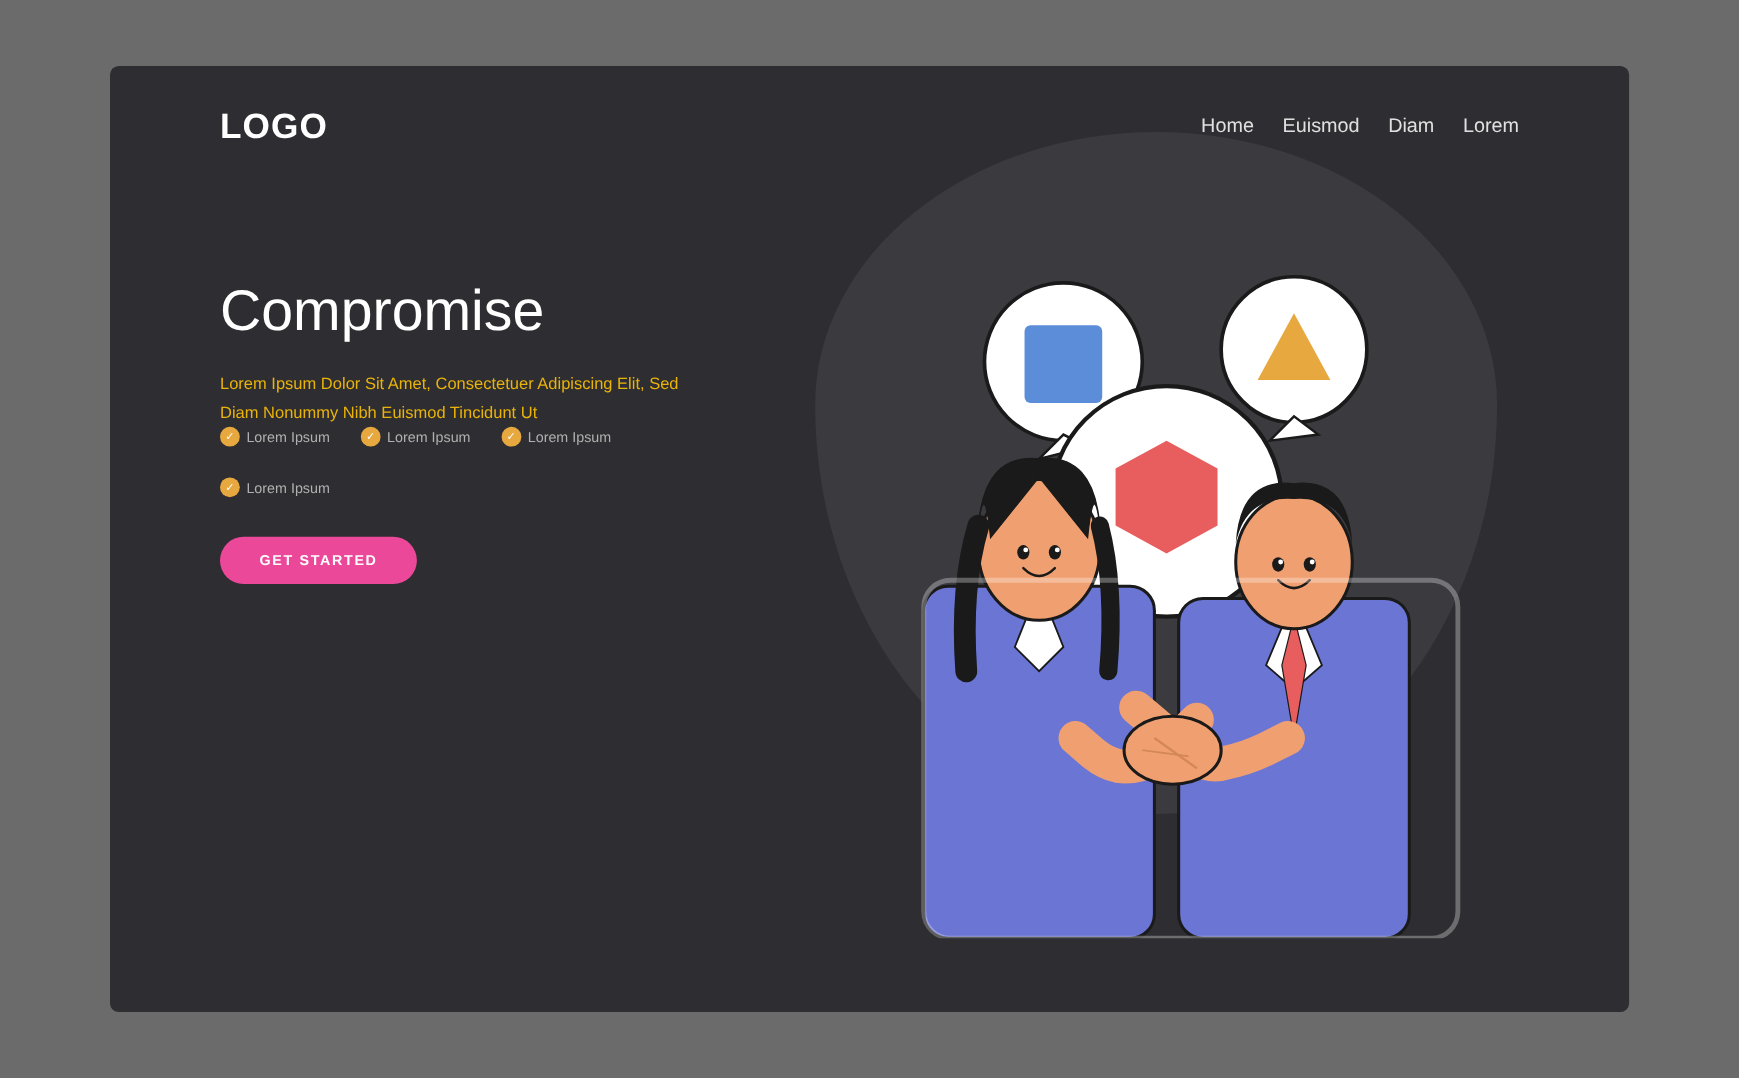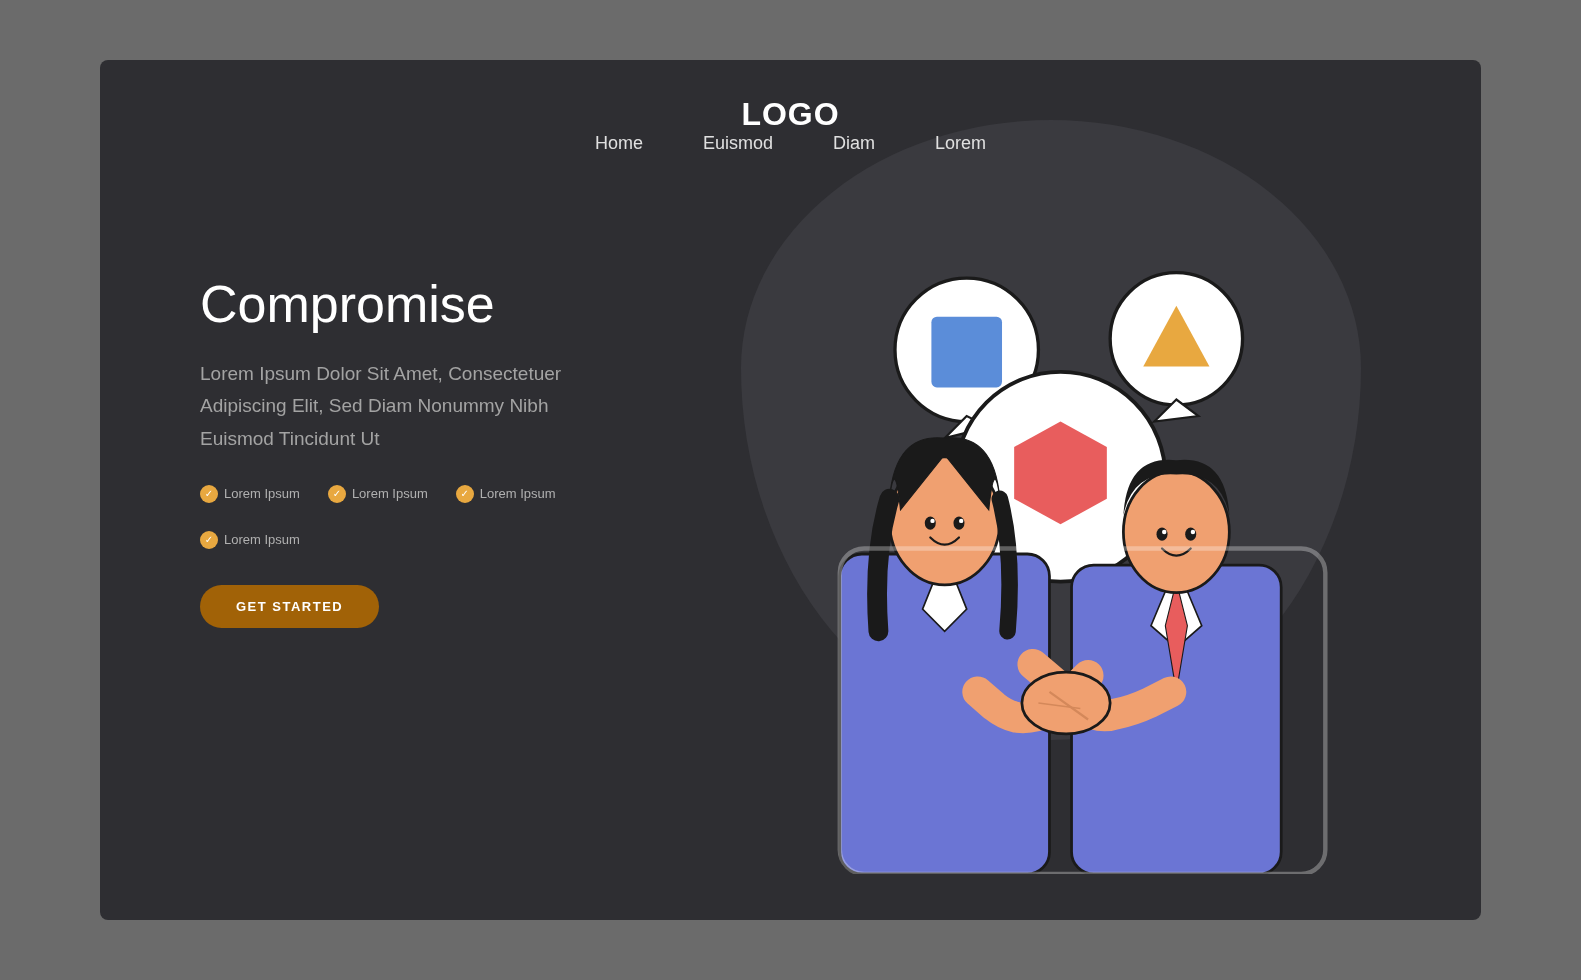--- a/index.html
+++ b/index.html
@@ -31,31 +31,30 @@
       z-index: 0;
     }
     
     .header {
       position: relative;
       z-index: 10;
       display: flex;
       align-items: center;
       justify-content: space-between;
       padding: 36px 100px 0 100px;
-      flex-direction: column;
     }
     .logo {
       font-size: 32px;
       font-weight: 800;
       color: #ffffff;
       letter-spacing: 1px;
     }
     .nav {
       display: flex;
-      gap: 60px;
+      gap: 26px;
     }
     .nav-item {
       font-size: 18px;
       color: #e0e0e0;
       cursor: pointer;
       text-decoration: none;
     }
     
     .main-content {
       position: relative;
@@ -69,24 +68,23 @@
       flex: 0 0 480px;
       padding-top: 40px;
     }
     .headline {
       font-size: 52px;
       font-weight: 400;
       color: #ffffff;
       margin-bottom: 24px;
     }
     .description {
-      font-size: 19px;
-      color: #a3a3a3;
+      font-size: 15px;
+      color: #eab308;
       line-height: 1.7;
-      margin-bottom: 30px;
       max-width: 420px;
     }
     .checklist {
       display: flex;
       gap: 28px;
       margin-bottom: 36px;
       flex-wrap: wrap;
     }
     .check-item {
       display: flex;
@@ -101,21 +99,21 @@
       background: #e8a840;
       border-radius: 50%;
       display: flex;
       align-items: center;
       justify-content: center;
       font-size: 10px;
       color: white;
       flex-shrink: 0;
     }
     .btn-get-started {
-      background: #a16207;
+      background: #ec4899;
       color: white;
       border: none;
       border-radius: 30px;
       padding: 14px 36px;
       font-size: 13px;
       font-weight: 700;
       letter-spacing: 1.5px;
       cursor: pointer;
       text-transform: uppercase;
     }

